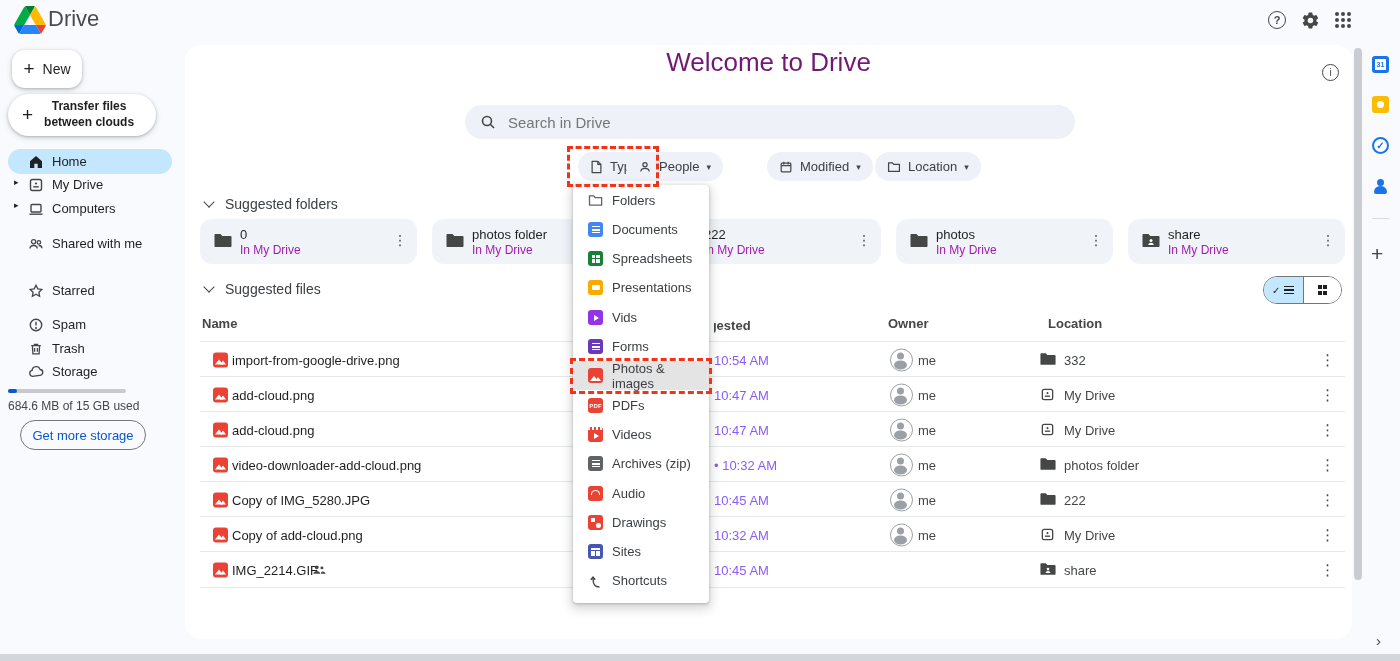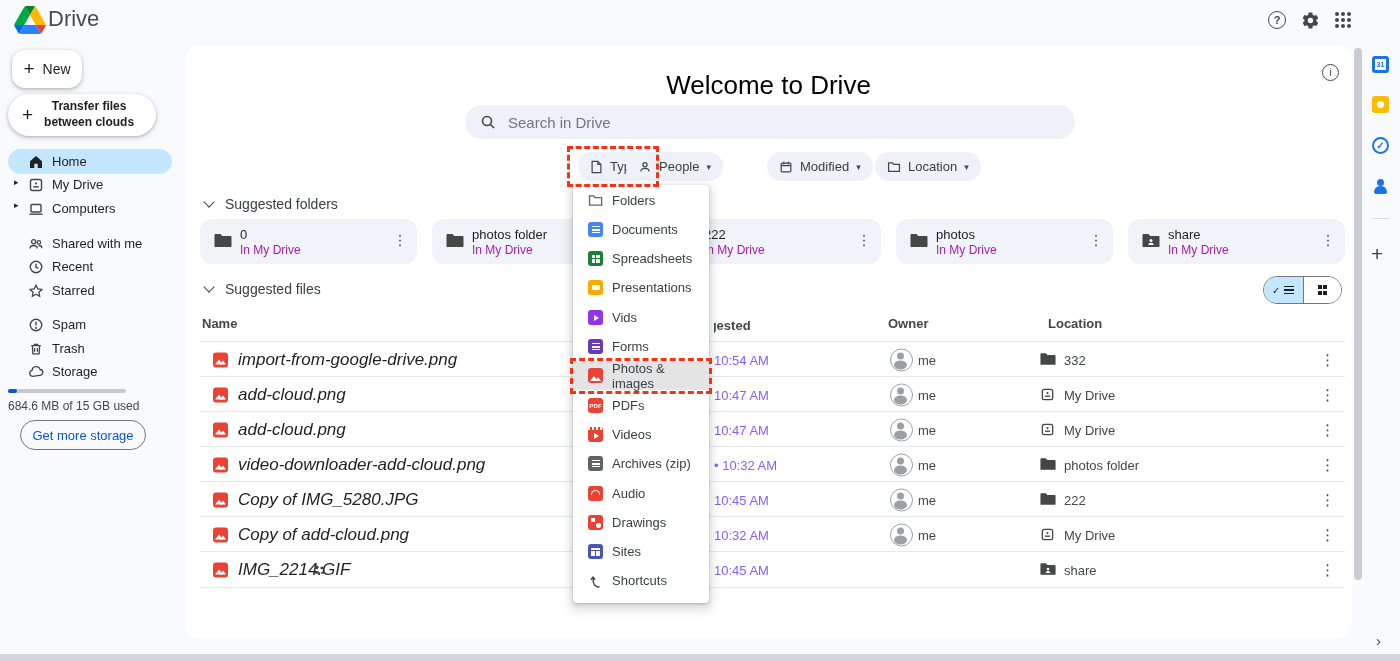--- a/index.html
+++ b/index.html
@@ -23,21 +23,21 @@
   .nav-item.active .nicon{left:20px;}
   .nav-item .nlabel{margin-left:52px;}
   .nav-item.active .nlabel{margin-left:44px;}
   .expander{position:absolute;left:14px;font-size:9px;color:#1f1f1f;cursor:pointer;}
   .storage-track{position:absolute;left:8px;top:389px;width:118px;height:4px;background:#c6cacd;border-radius:2px;}
   .storage-fill{height:4px;background:#0b57d0;border-radius:2px;}
   .storage-text{position:absolute;left:8px;top:399px;font-size:12px;color:#444746;}
   .btn-storage{position:absolute;left:20px;top:420px;width:124px;height:28px;border:1px solid #747775;border-radius:15px;display:flex;align-items:center;justify-content:center;font-size:13px;font-weight:500;color:#0b57d0;cursor:pointer;background:transparent;}
   
   .main-card{position:absolute;left:185px;top:45px;width:1167px;height:594px;background:#fff;border-radius:16px;}
-  .welcome{position:absolute;left:185px;top:70px;width:1167px;text-align:center;font-size:26px;color:#000000;}
+  .welcome{position:absolute;left:185px;top:47px;width:1167px;text-align:center;font-size:26px;color:#701a75;}
   .info-icon{position:absolute;left:1322px;top:64px;width:15px;height:15px;border:1.4px solid #444746;border-radius:50%;display:flex;align-items:center;justify-content:center;font-size:10px;color:#444746;cursor:pointer;}
   .searchbar{position:absolute;left:465px;top:105px;width:610px;height:34px;background:#eef1f8;border-radius:17px;display:flex;align-items:center;}
   .searchbar input{border:none;background:transparent;outline:none;font-size:15px;color:#444746;font-family:"Liberation Sans",sans-serif;width:520px;}
   .chip{position:absolute;top:152px;height:29px;background:#eef1f8;border-radius:15px;display:flex;align-items:center;gap:7px;padding:0 12px;font-size:13px;font-weight:500;color:#3c4043;cursor:pointer;z-index:10;}
   .chip .caret{font-size:9px;color:#444746;}
   .dash-box{position:absolute;border:3px dashed #f23317;z-index:70;pointer-events:none;}
   .sec-head{position:absolute;display:flex;align-items:center;gap:12px;font-size:14px;color:#3c4043;cursor:pointer;}
   .chev-down{width:7px;height:7px;border-left:1.7px solid #444746;border-bottom:1.7px solid #444746;transform:rotate(-45deg);margin-top:-4px;}
   .fcard{position:absolute;top:219px;width:217px;height:45px;background:#f0f4f9;border-radius:12px;z-index:1;cursor:pointer;}
   .fcard .ficon{position:absolute;left:14px;top:14px;}
@@ -53,21 +53,21 @@
   .hamb i{width:10px;height:1.6px;background:#1f1f1f;}
   .grid4{display:grid;grid-template-columns:4px 4px;grid-template-rows:4px 4px;gap:1.5px;}
   .grid4 i{background:#1f1f1f;}
   
   .th{position:absolute;top:316px;font-size:13px;font-weight:bold;color:#444746;z-index:2;}
   .reason-clip{position:absolute;left:714px;top:316px;width:60px;overflow:hidden;z-index:2;}
   .reason-clip span{display:inline-block;margin-left:-79px;font-size:13px;font-weight:bold;color:#444746;white-space:nowrap;}
   .trow{position:absolute;left:200px;width:1145px;height:35px;border-top:1px solid #e7e8ea;z-index:2;cursor:pointer;}
   .trow.last{border-bottom:1px solid #e7e8ea;}
   .cell{position:absolute;top:50%;transform:translateY(-50%);white-space:nowrap;}
-  .fname{left:38px;font-size:17px;font-weight:500;color:#1f1f1f;font-style:italic;}
+  .fname{left:32px;font-size:13px;font-weight:500;color:#1f1f1f;}
   .freason{left:514px;font-size:13px;color:#8b5cf6;}
   .fowner{left:718px;font-size:13px;color:#444746;}
   .floc{left:864px;font-size:13px;color:#444746;}
   .avatar{position:absolute;left:690px;top:50%;transform:translateY(-50%);width:21px;height:21px;border-radius:50%;background:#fff;border:1.5px solid #9aa0a6;overflow:hidden;}
   .avatar i{position:absolute;left:5.5px;top:3px;width:7px;height:7px;border-radius:50%;background:#9aa0a6;}
   .avatar b{position:absolute;left:2.5px;top:11px;width:13px;height:9px;border-radius:50%;background:#9aa0a6;}
   .imgfile{position:absolute;left:13px;top:50%;transform:translateY(-50%);width:15px;height:15px;background:#ea4335;border-radius:3px;overflow:hidden;}
   .imgfile i{position:absolute;left:2px;bottom:2.5px;width:0;height:0;border-left:4px solid transparent;border-right:4px solid transparent;border-bottom:5px solid #fff;}
   .imgfile b{position:absolute;right:2.5px;bottom:2.5px;width:0;height:0;border-left:3px solid transparent;border-right:3px solid transparent;border-bottom:4px solid #fff;}
   .locicon{position:absolute;left:840px;top:50%;transform:translateY(-50%);width:16px;height:16px;}
@@ -189,29 +189,20 @@
     <span class="nicon">
         <svg width="16" height="16" viewBox="0 0 16 16" fill="none" stroke="#444746" stroke-width="1.3">
           <circle cx="5.6" cy="5.8" r="2.1"></circle>
           <circle cx="10.9" cy="6.4" r="1.7"></circle>
           <path d="M2 12.6c0-2 1.9-3.1 3.6-3.1s3.6 1.1 3.6 3.1"></path>
           <path d="M10.6 9.5c1.7 0 3.3 1 3.3 2.8"></path>
         </svg>
       </span>
     <span class="nlabel">Shared with me</span>
   </div>
-  <div class="nav-item" style="top:254px">
-    <span class="nicon">
-        <svg width="16" height="16" viewBox="0 0 16 16" fill="none" stroke="#444746" stroke-width="1.4">
-          <circle cx="8" cy="8" r="5.7"></circle>
-          <path d="M8 4.8V8l2.3 1.4"></path>
-        </svg>
-      </span>
-    <span class="nlabel">Recent</span>
-  </div>
   <div class="nav-item" style="top:278px">
     <span class="nicon">
         <svg width="16" height="16" viewBox="0 0 16 16" fill="none" stroke="#444746" stroke-width="1.3">
           <path d="M8 2.2l1.8 3.7 4 .5-2.9 2.8.7 4-3.6-1.9-3.6 1.9.7-4-2.9-2.8 4-.5z"></path>
         </svg>
       </span>
     <span class="nlabel">Starred</span>
   </div>
   <div class="nav-item" style="top:312px">
     <span class="nicon">

